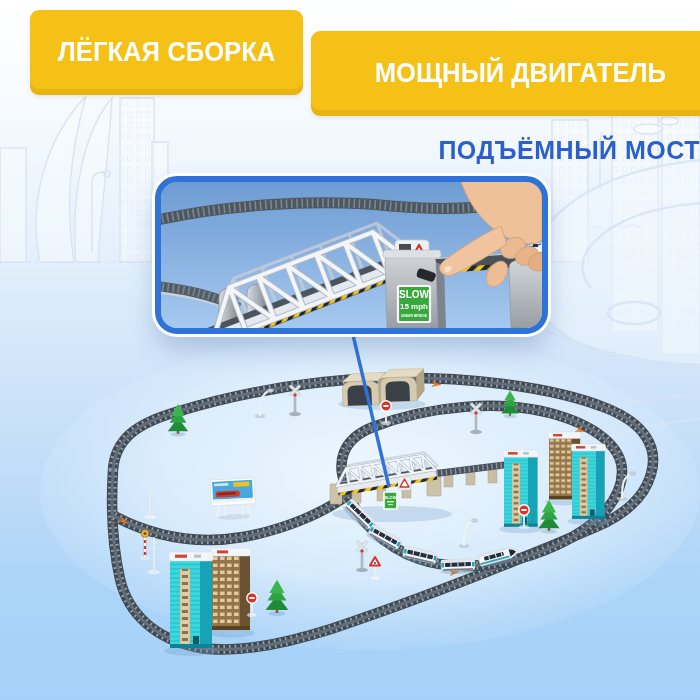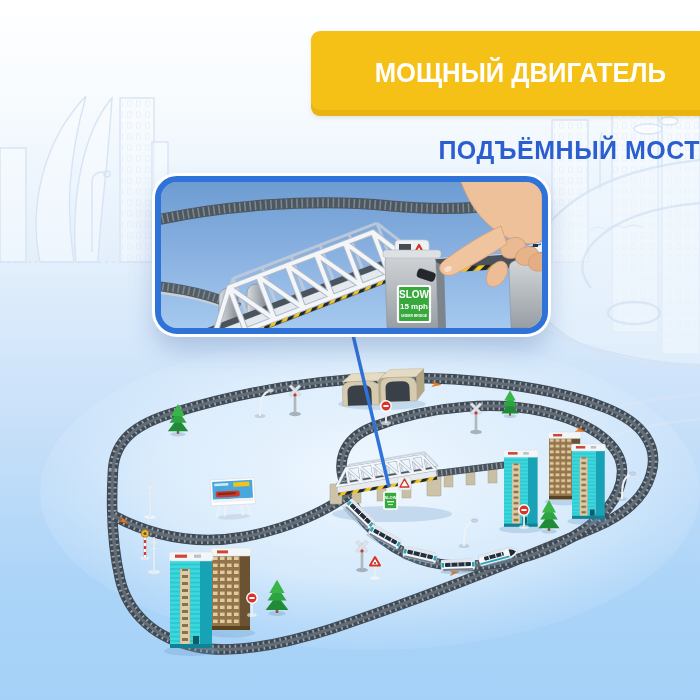--- a/index.html
+++ b/index.html
@@ -309,20 +309,23 @@
     <use href="#noentry" transform="translate(524,527)"></use>
     <use href="#lamp" transform="translate(622,499)"></use>
     <use href="#xbuck" transform="translate(362,570)"></use>
     <use href="#wtri" transform="translate(375,578)"></use>
     <use href="#noentry" transform="translate(252,615)"></use>
 
     <line x1="353" y1="335" x2="389" y2="487" stroke="#2f72d8" stroke-width="3.4"></line>
   </svg>
 
   <div class="badges">
+    <div class="badge badge-left">
+      <span>ЛЁГКАЯ СБОРКА</span>
+    </div>
     <div class="badge badge-right">
       <span>МОЩНЫЙ ДВИГАТЕЛЬ</span>
     </div>
   </div>
 
   <div class="title">ПОДЪЁМНЫЙ МОСТ</div>
 
   <div class="inset">
     <svg width="381" height="146" viewBox="0 0 381 146">
       <defs>

